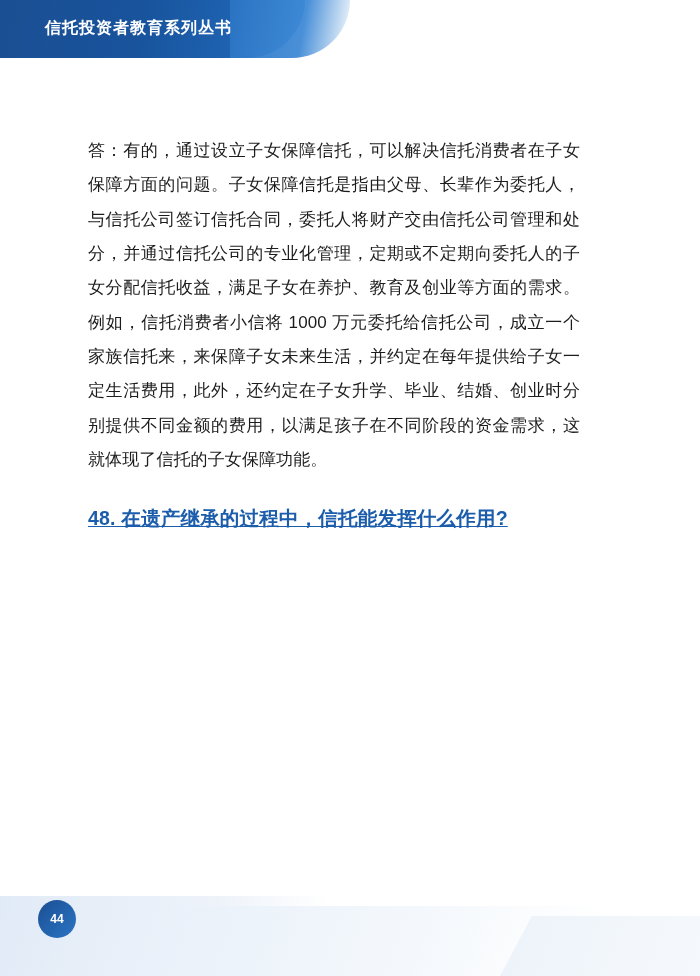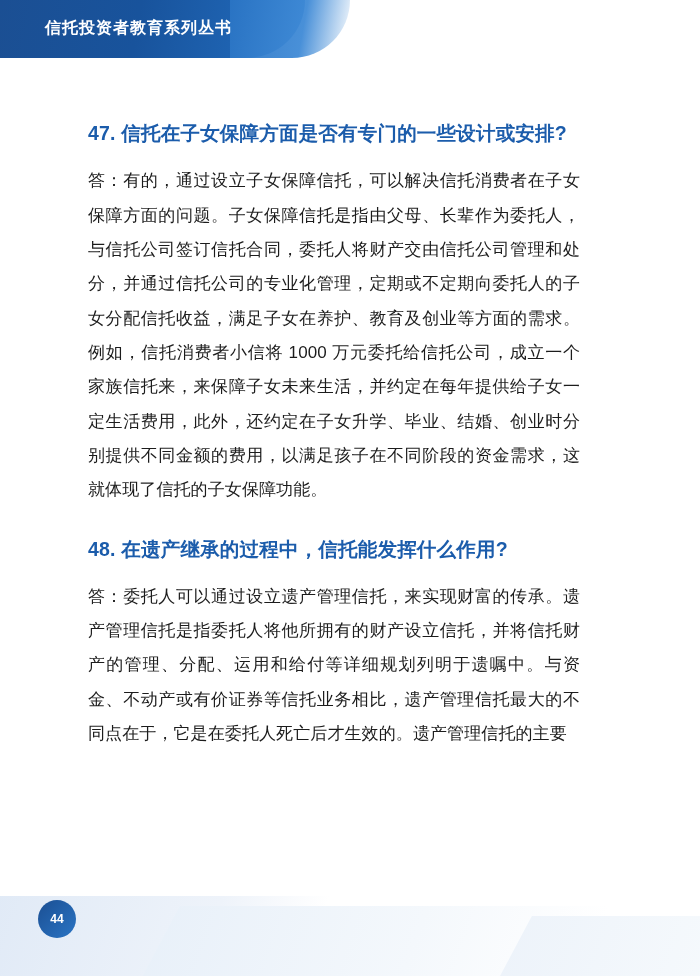--- a/index.html
+++ b/index.html
@@ -142,46 +142,45 @@
     text-align: justify;
     letter-spacing: 0.1px;
   }
 
   .section + .section {
     margin-top: 6px;
   }
 
   .sec2 h2.qa-heading {
     margin-bottom: 3px;
+    text-decoration: underline;
   }
   .sec2 p.qa-body {
     margin-bottom: 0;
   }
 </style>
 </head>
 <body>
 
 <div class="page">
 
   <div class="header">
     <div class="header-bg"></div>
     <div class="header-bg2"></div>
     <div class="header-title">信托投资者教育系列丛书</div>
   </div>
 
   <div class="content">
 
     <div class="section sec1">
-      <h2 class="qa-heading">47. 信托在子女保障方面是否有专门的一些设计或安排?</h2>
       <p class="qa-body">答：有的，通过设立子女保障信托，可以解决信托消费者在子女保障方面的问题。子女保障信托是指由父母、长辈作为委托人，与信托公司签订信托合同，委托人将财产交由信托公司管理和处分，并通过信托公司的专业化管理，定期或不定期向委托人的子女分配信托收益，满足子女在养护、教育及创业等方面的需求。例如，信托消费者小信将 1000 万元委托给信托公司，成立一个家族信托来，来保障子女未来生活，并约定在每年提供给子女一定生活费用，此外，还约定在子女升学、毕业、结婚、创业时分别提供不同金额的费用，以满足孩子在不同阶段的资金需求，这就体现了信托的子女保障功能。</p>
     </div>
 
     <div class="section sec2">
       <h2 class="qa-heading">48. 在遗产继承的过程中，信托能发挥什么作用?</h2>
-      <p class="qa-body">答：委托人可以通过设立遗产管理信托，来实现财富的传承。遗产管理信托是指委托人将他所拥有的财产设立信托，并将信托财产的管理、分配、运用和给付等详细规划列明于遗嘱中。与资金、不动产或有价证券等信托业务相比，遗产管理信托最大的不同点在于，它是在委托人死亡后才生效的。遗产管理信托的主要</p>
     </div>
 
   </div>
 
   <div class="footer-deco">
     <div class="deco-shape-1"></div>
     <div class="deco-shape-2"></div>
     <div class="deco-shape-3"></div>
   </div>
 

